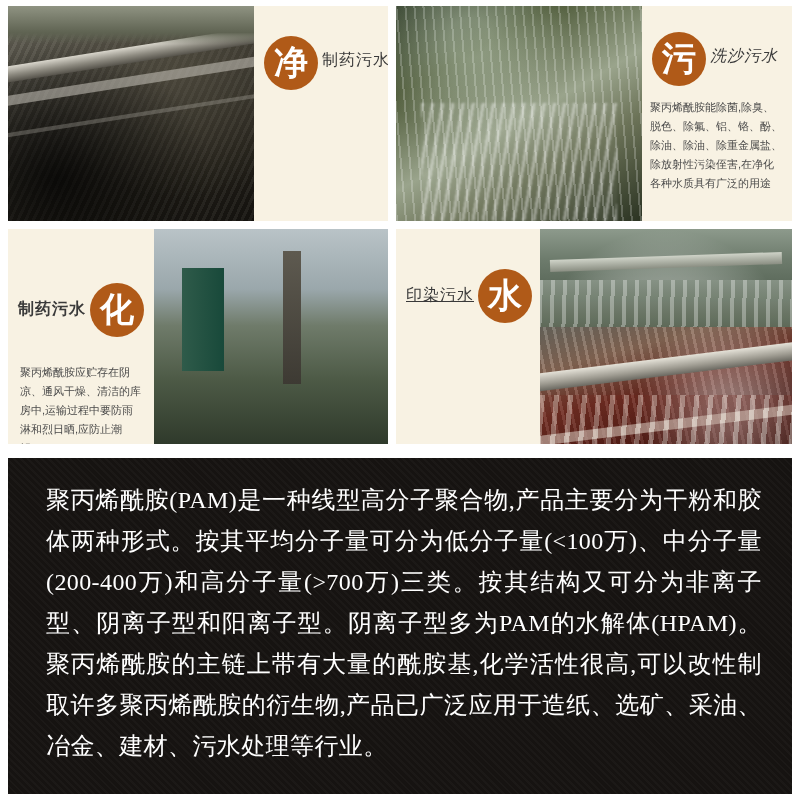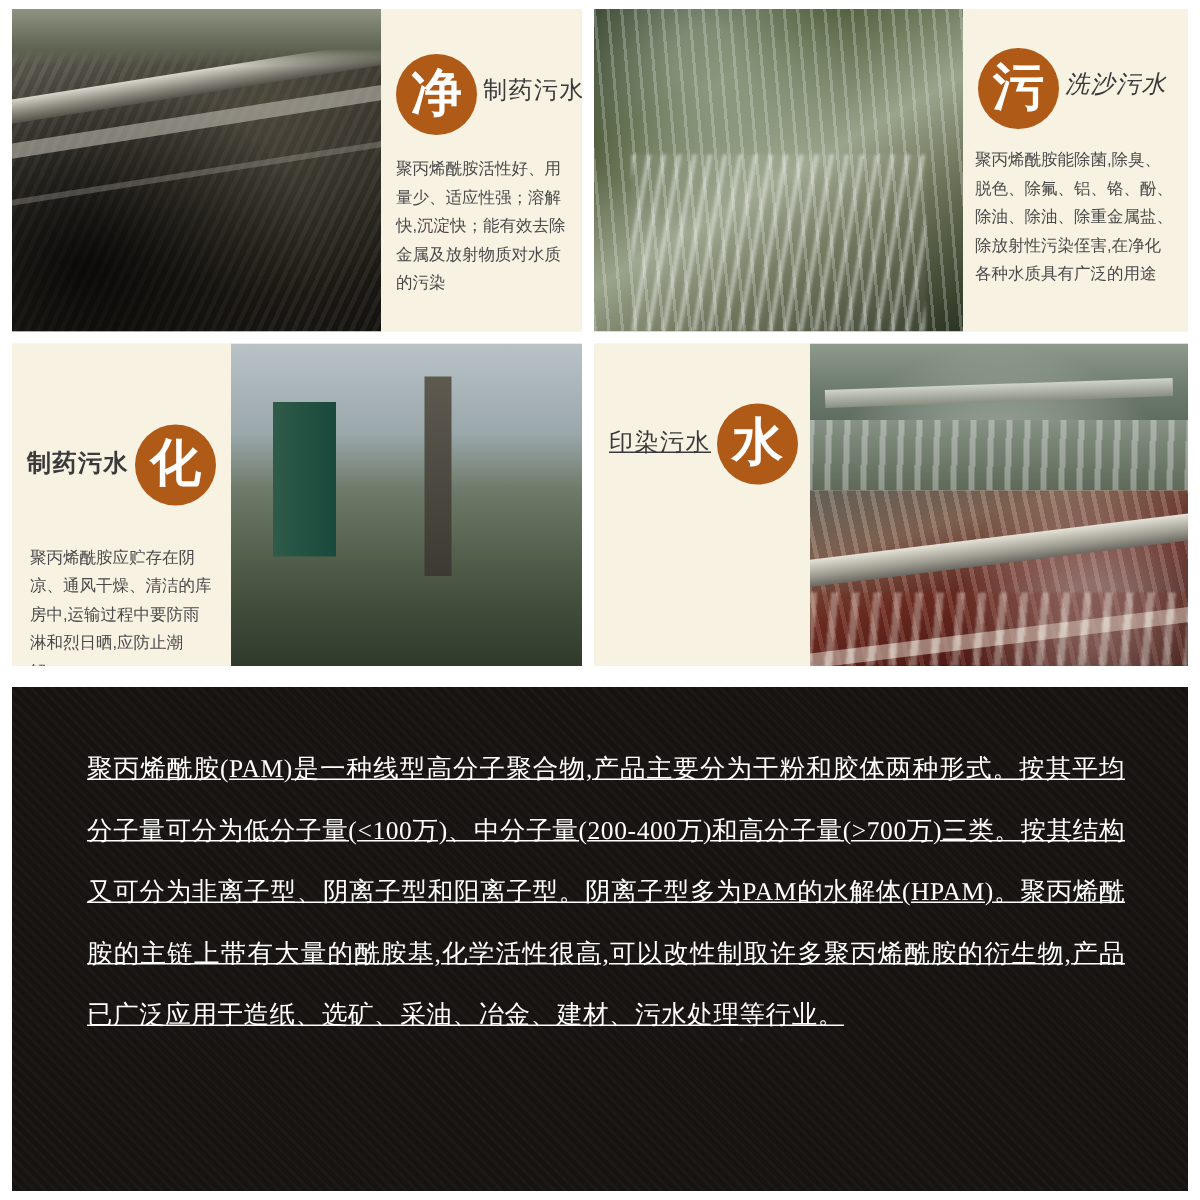--- a/index.html
+++ b/index.html
@@ -193,43 +193,41 @@
     height: 336px;
     background:
       radial-gradient(circle at 18% 30%, rgba(255,255,255,.05) 0 1px, rgba(0,0,0,0) 2px),
       radial-gradient(circle at 62% 70%, rgba(255,255,255,.04) 0 1px, rgba(0,0,0,0) 2px),
       repeating-linear-gradient(45deg, rgba(255,255,255,.02) 0 2px, rgba(0,0,0,.05) 2px 5px),
       #171412;
     box-sizing: border-box;
     padding: 18px 26px 0 34px;
   }
   .bottom p {
-    margin: 16px;
+    margin: 4px;
     color: #ffffff;
-    font-size: 17px;
+    font-size: 24px;
     line-height: 41px;
     font-family: "Liberation Serif", serif;
     letter-spacing: .4px;
     text-align: justify;
-    text-decoration: underline;
   }
 </style>
 </head>
 <body>
 
 <div class="page">
 
   <div class="grid">
 
     <div class="panel panel-tl">
       <div class="photo ph-sludge" style="left:0;top:0;width:246px;height:215px;"></div>
       <div class="cream" style="left:246px;top:0;width:134px;height:215px;"></div>
       <div class="big-char" style="left:256px;top:30px;">净</div>
       <div class="sub-title" style="left:314px;top:44px;">制药污水</div>
-      <div class="body-text" style="left:256px;top:98px;width:116px;">聚丙烯酰胺活性好、用量少、适应性强；溶解快,沉淀快；能有效去除金属及放射物质对水质的污染</div>
     </div>
 
     <div class="panel panel-tr">
       <div class="photo ph-stream" style="left:0;top:0;width:246px;height:215px;"></div>
       <div class="cream" style="left:246px;top:0;width:150px;height:215px;"></div>
       <div class="big-char" style="left:256px;top:26px;">污</div>
       <div class="sub-title" style="left:314px;top:40px;font-style:italic;">洗沙污水</div>
       <div class="body-text" style="left:254px;top:92px;width:132px;">聚丙烯酰胺能除菌,除臭、脱色、除氟、铝、铬、酚、除油、除油、除重金属盐、除放射性污染侄害,在净化各种水质具有广泛的用途</div>
     </div>
 

